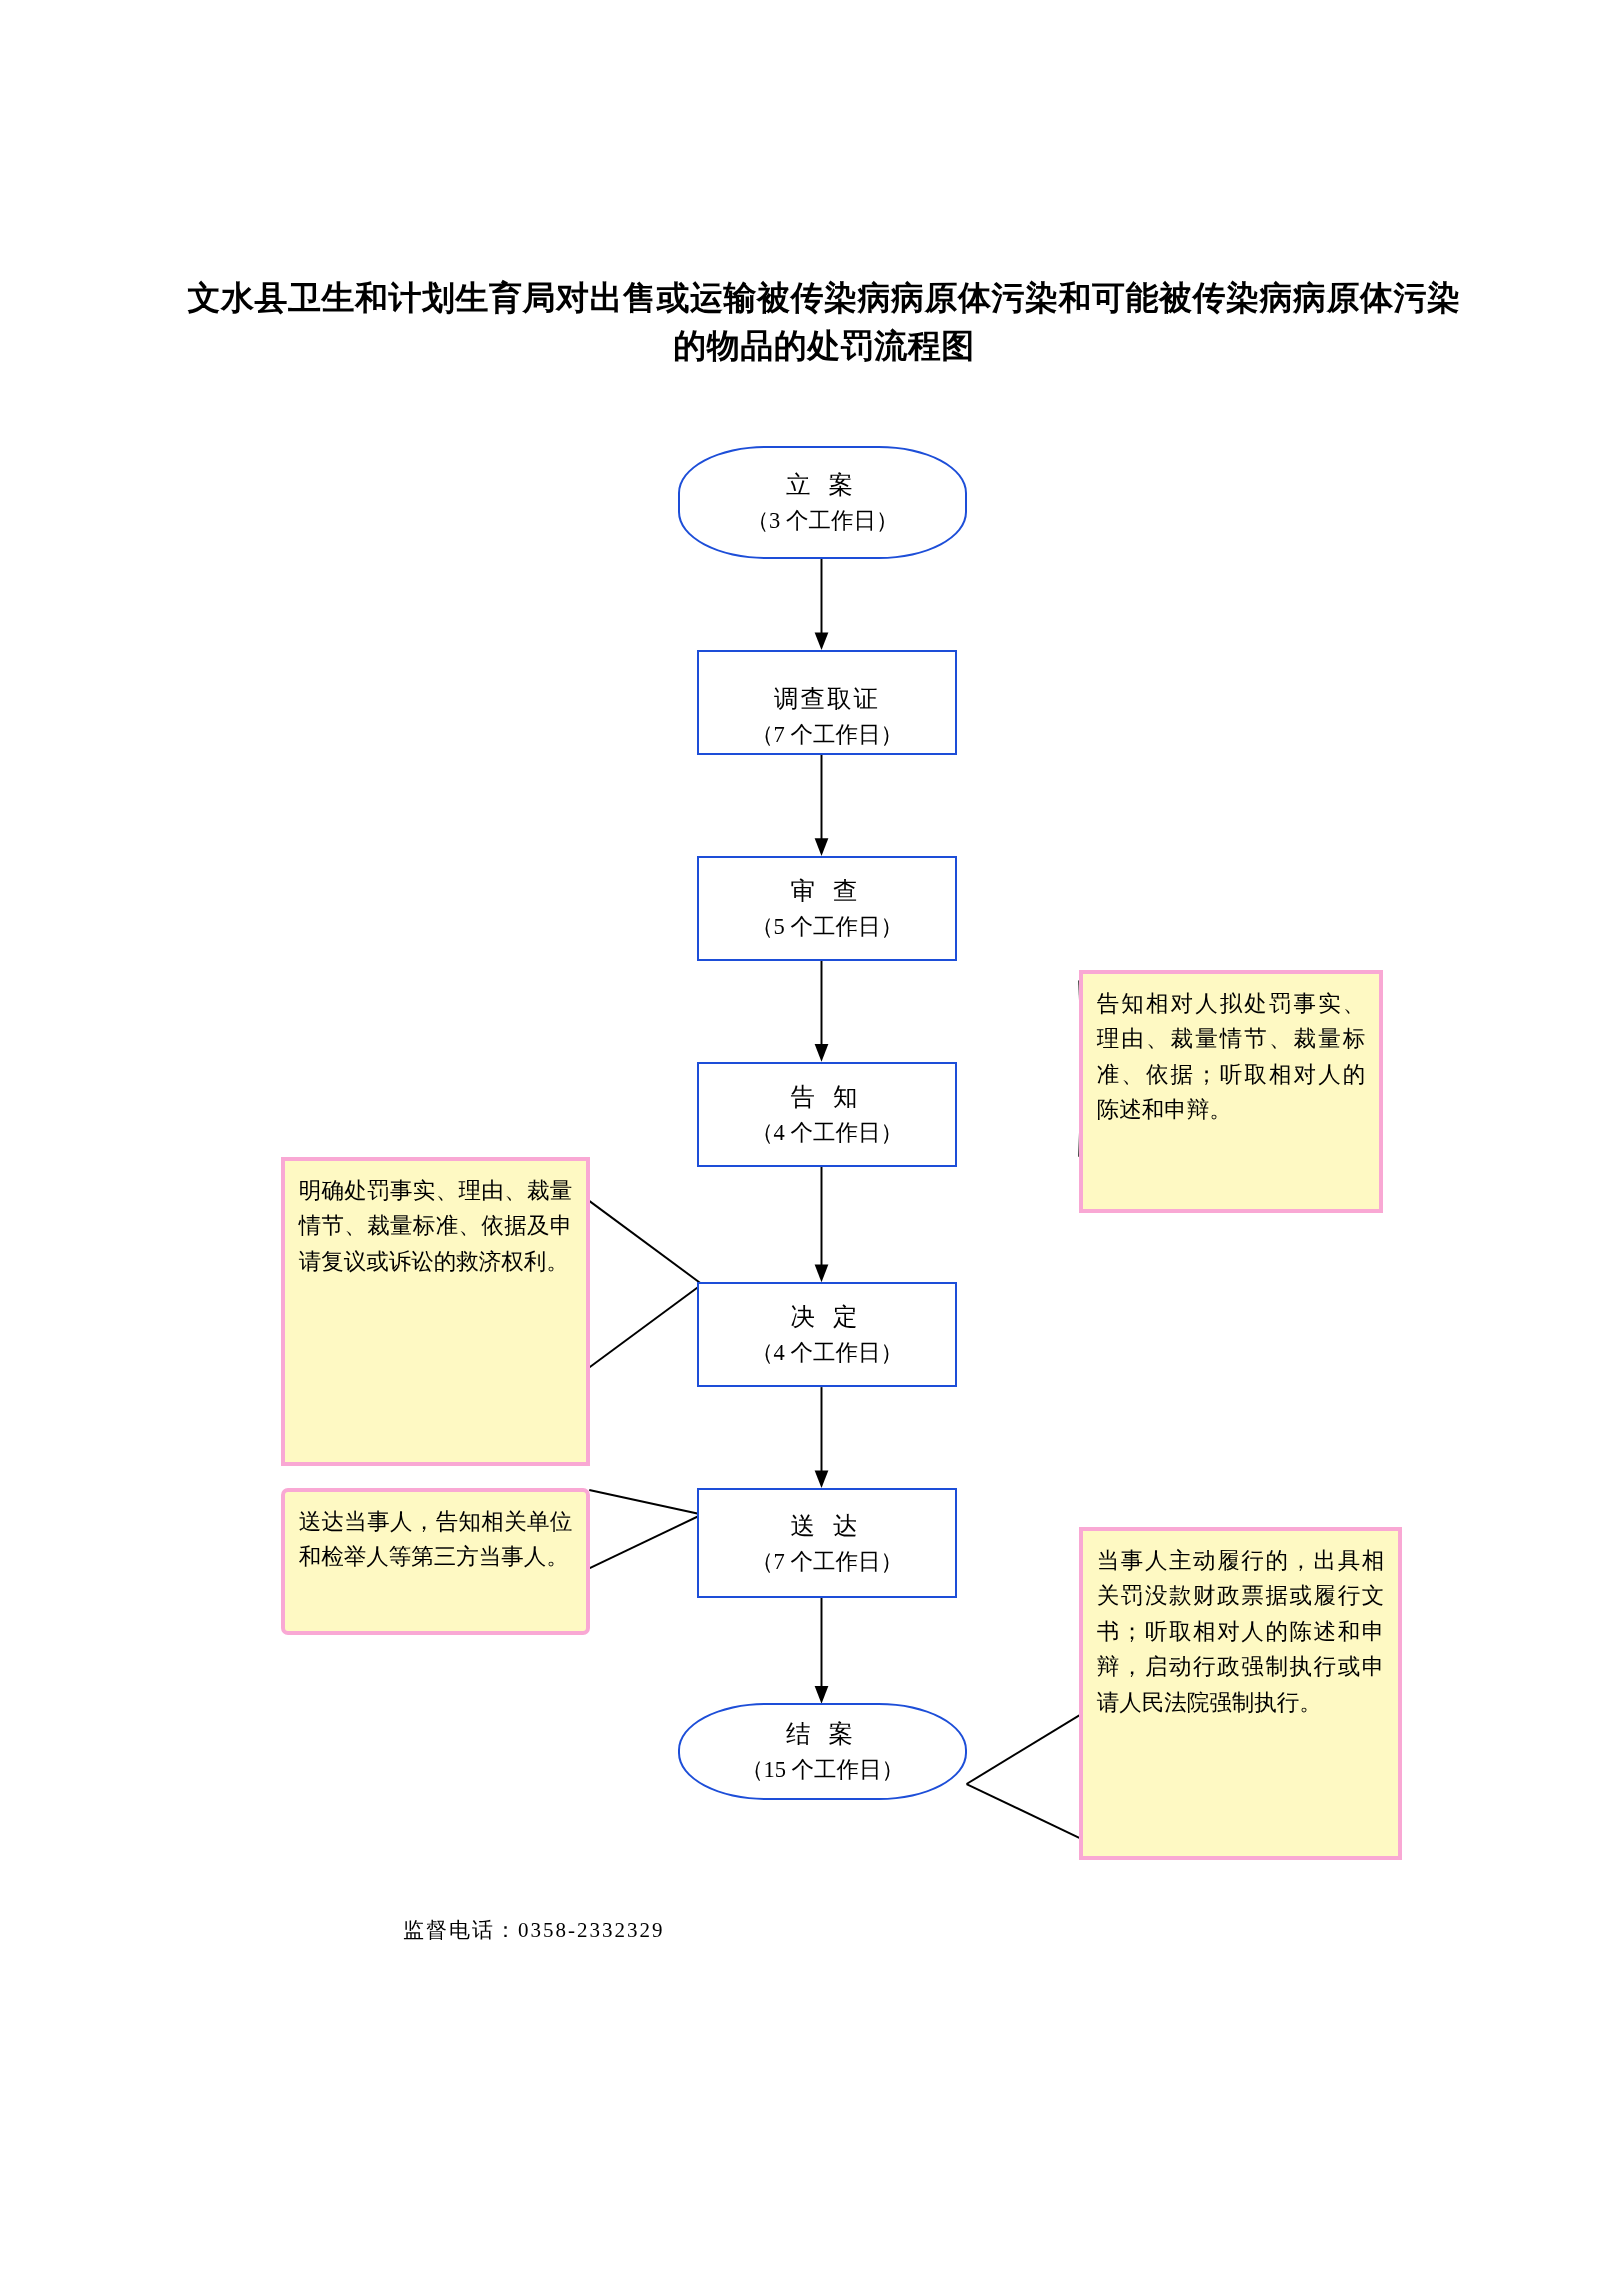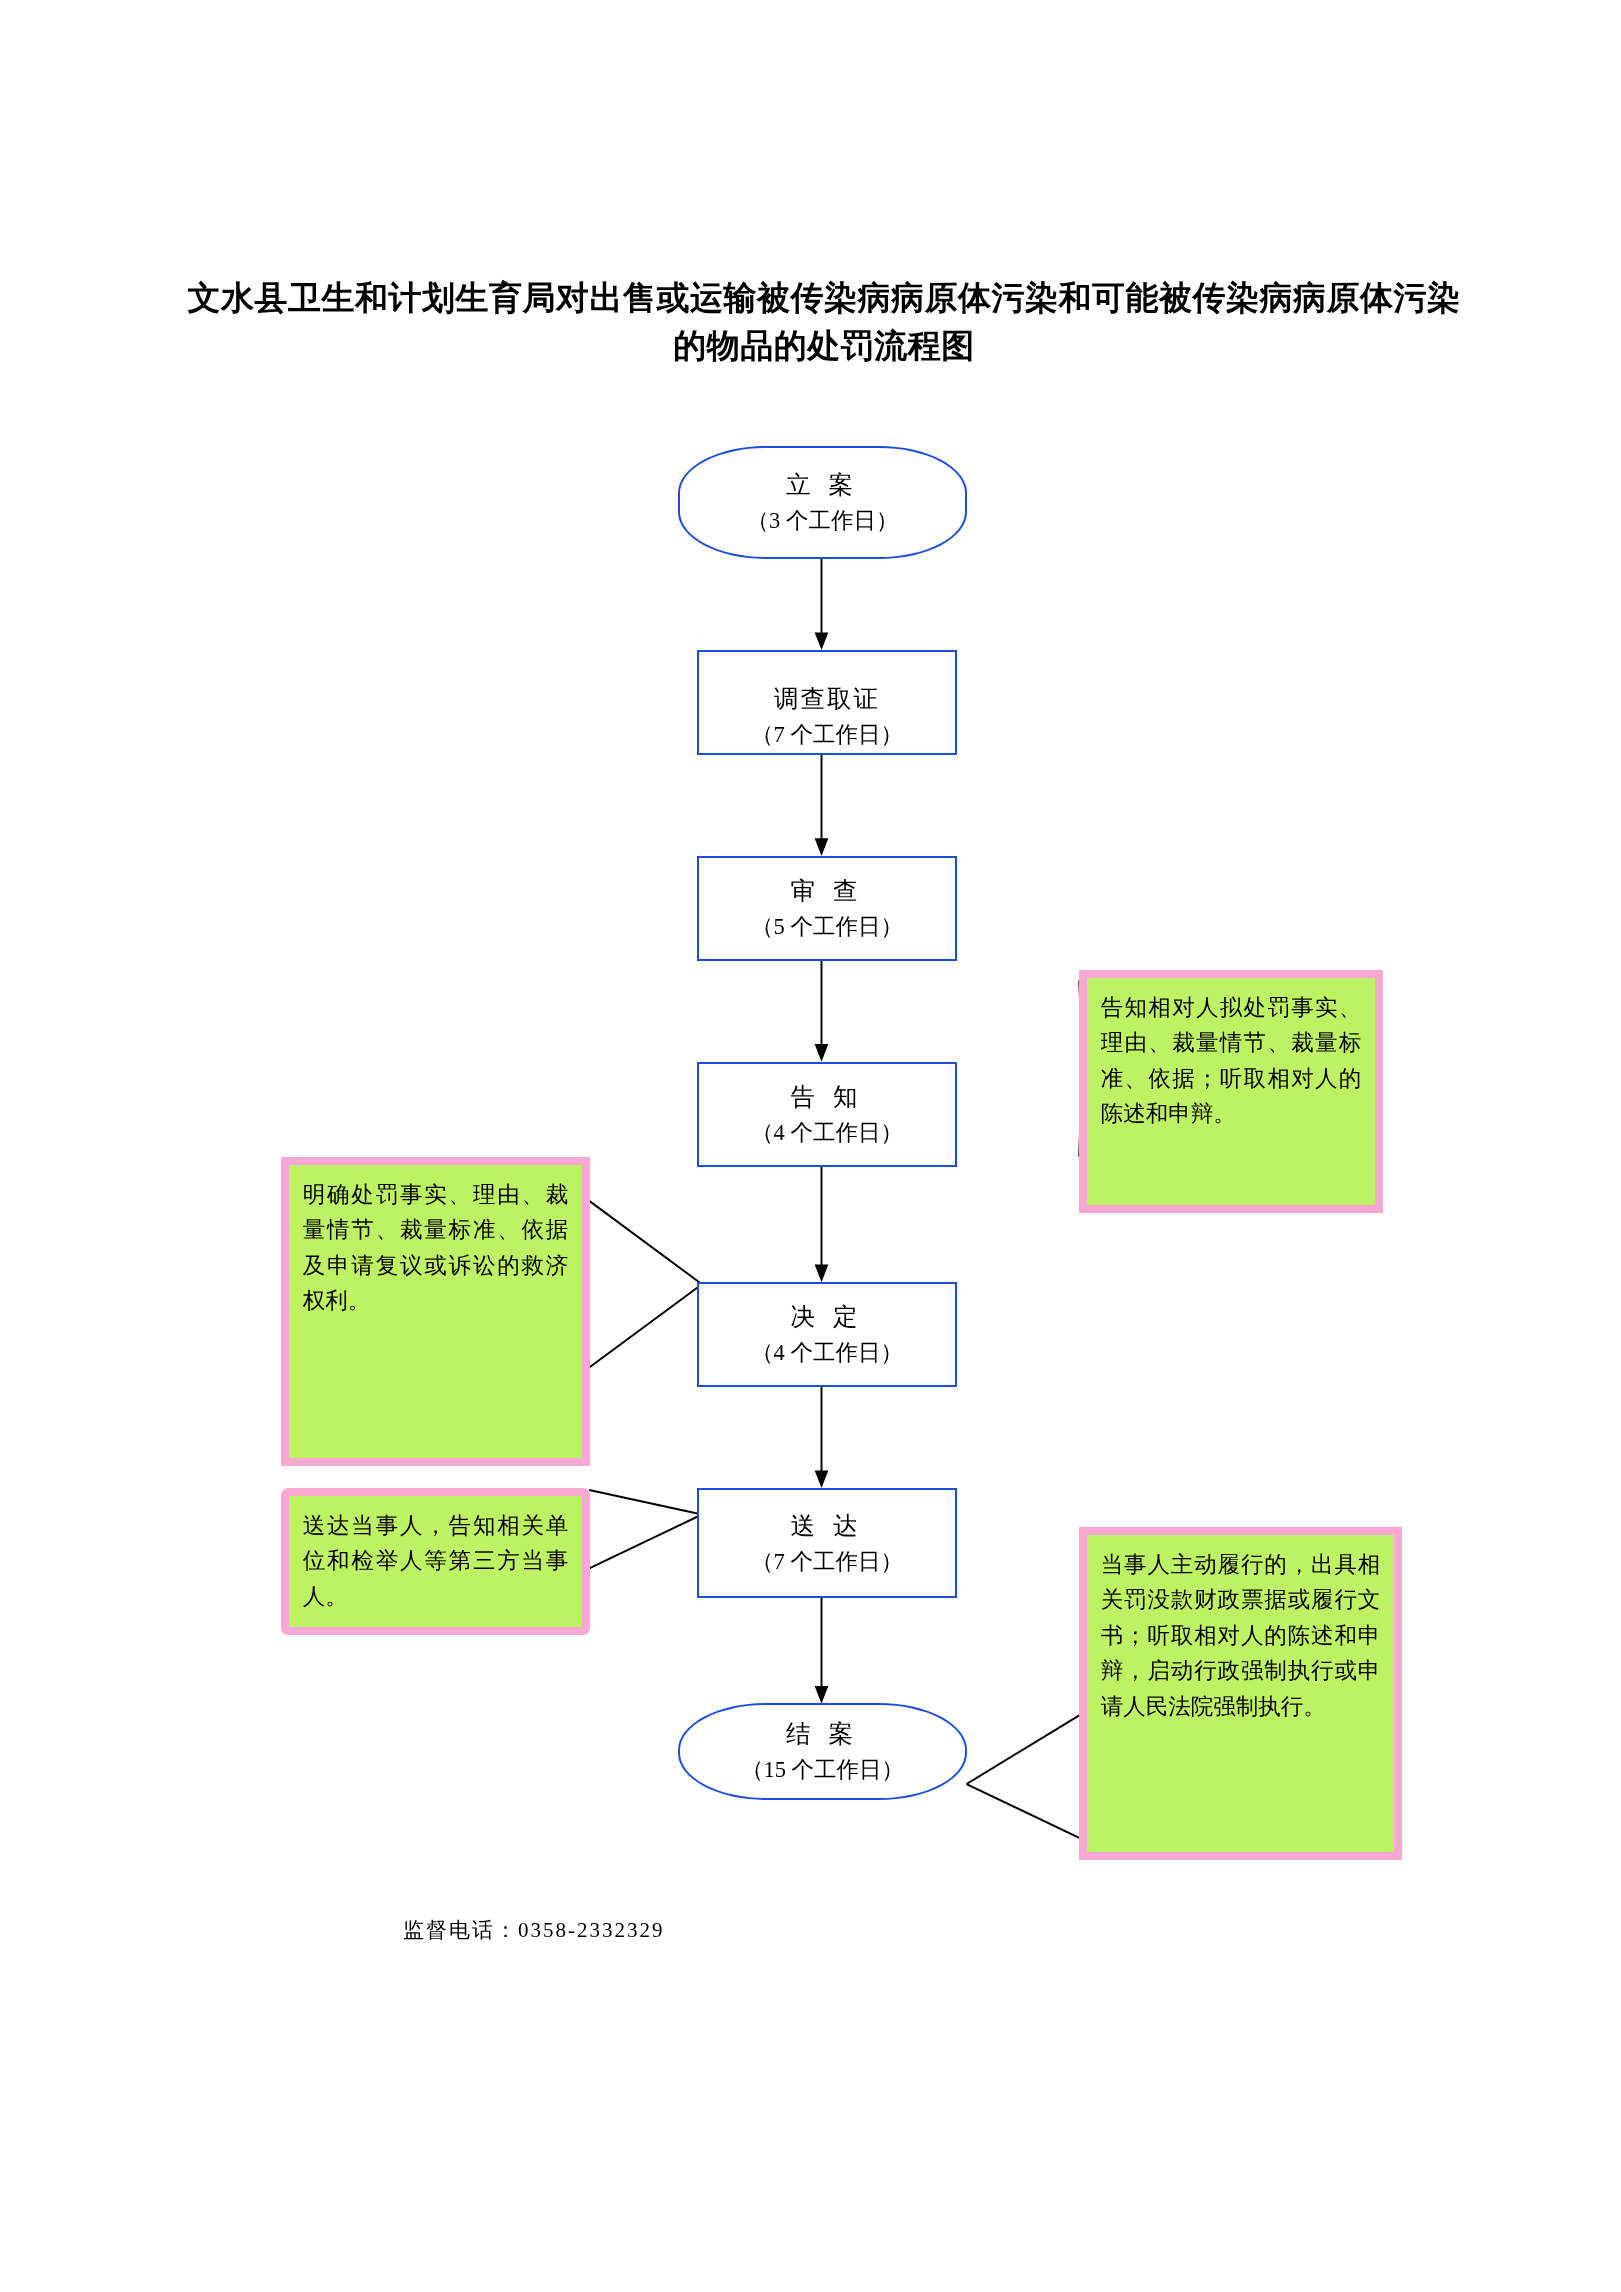--- a/index.html
+++ b/index.html
@@ -52,22 +52,22 @@
   }
   .node .l1 { letter-spacing: 5.9px; }
   .node .l2 { font-size: 22.5px; }
   .terminal {
     border-radius: 88px / 47px;
   }
 
   
   .note {
     position: absolute;
-    border: 8px solid #f9a8d4;
-    background: #bef264;
+    border: 4px solid #f9a8d4;
+    background: #fef9c3;
     box-sizing: border-box;
     font-size: 22.5px;
     line-height: 1.58;
     padding: 11.8px 13.7px;
     text-align: justify;
     text-justify: inter-ideograph;
   }
 
   
   .footer {

